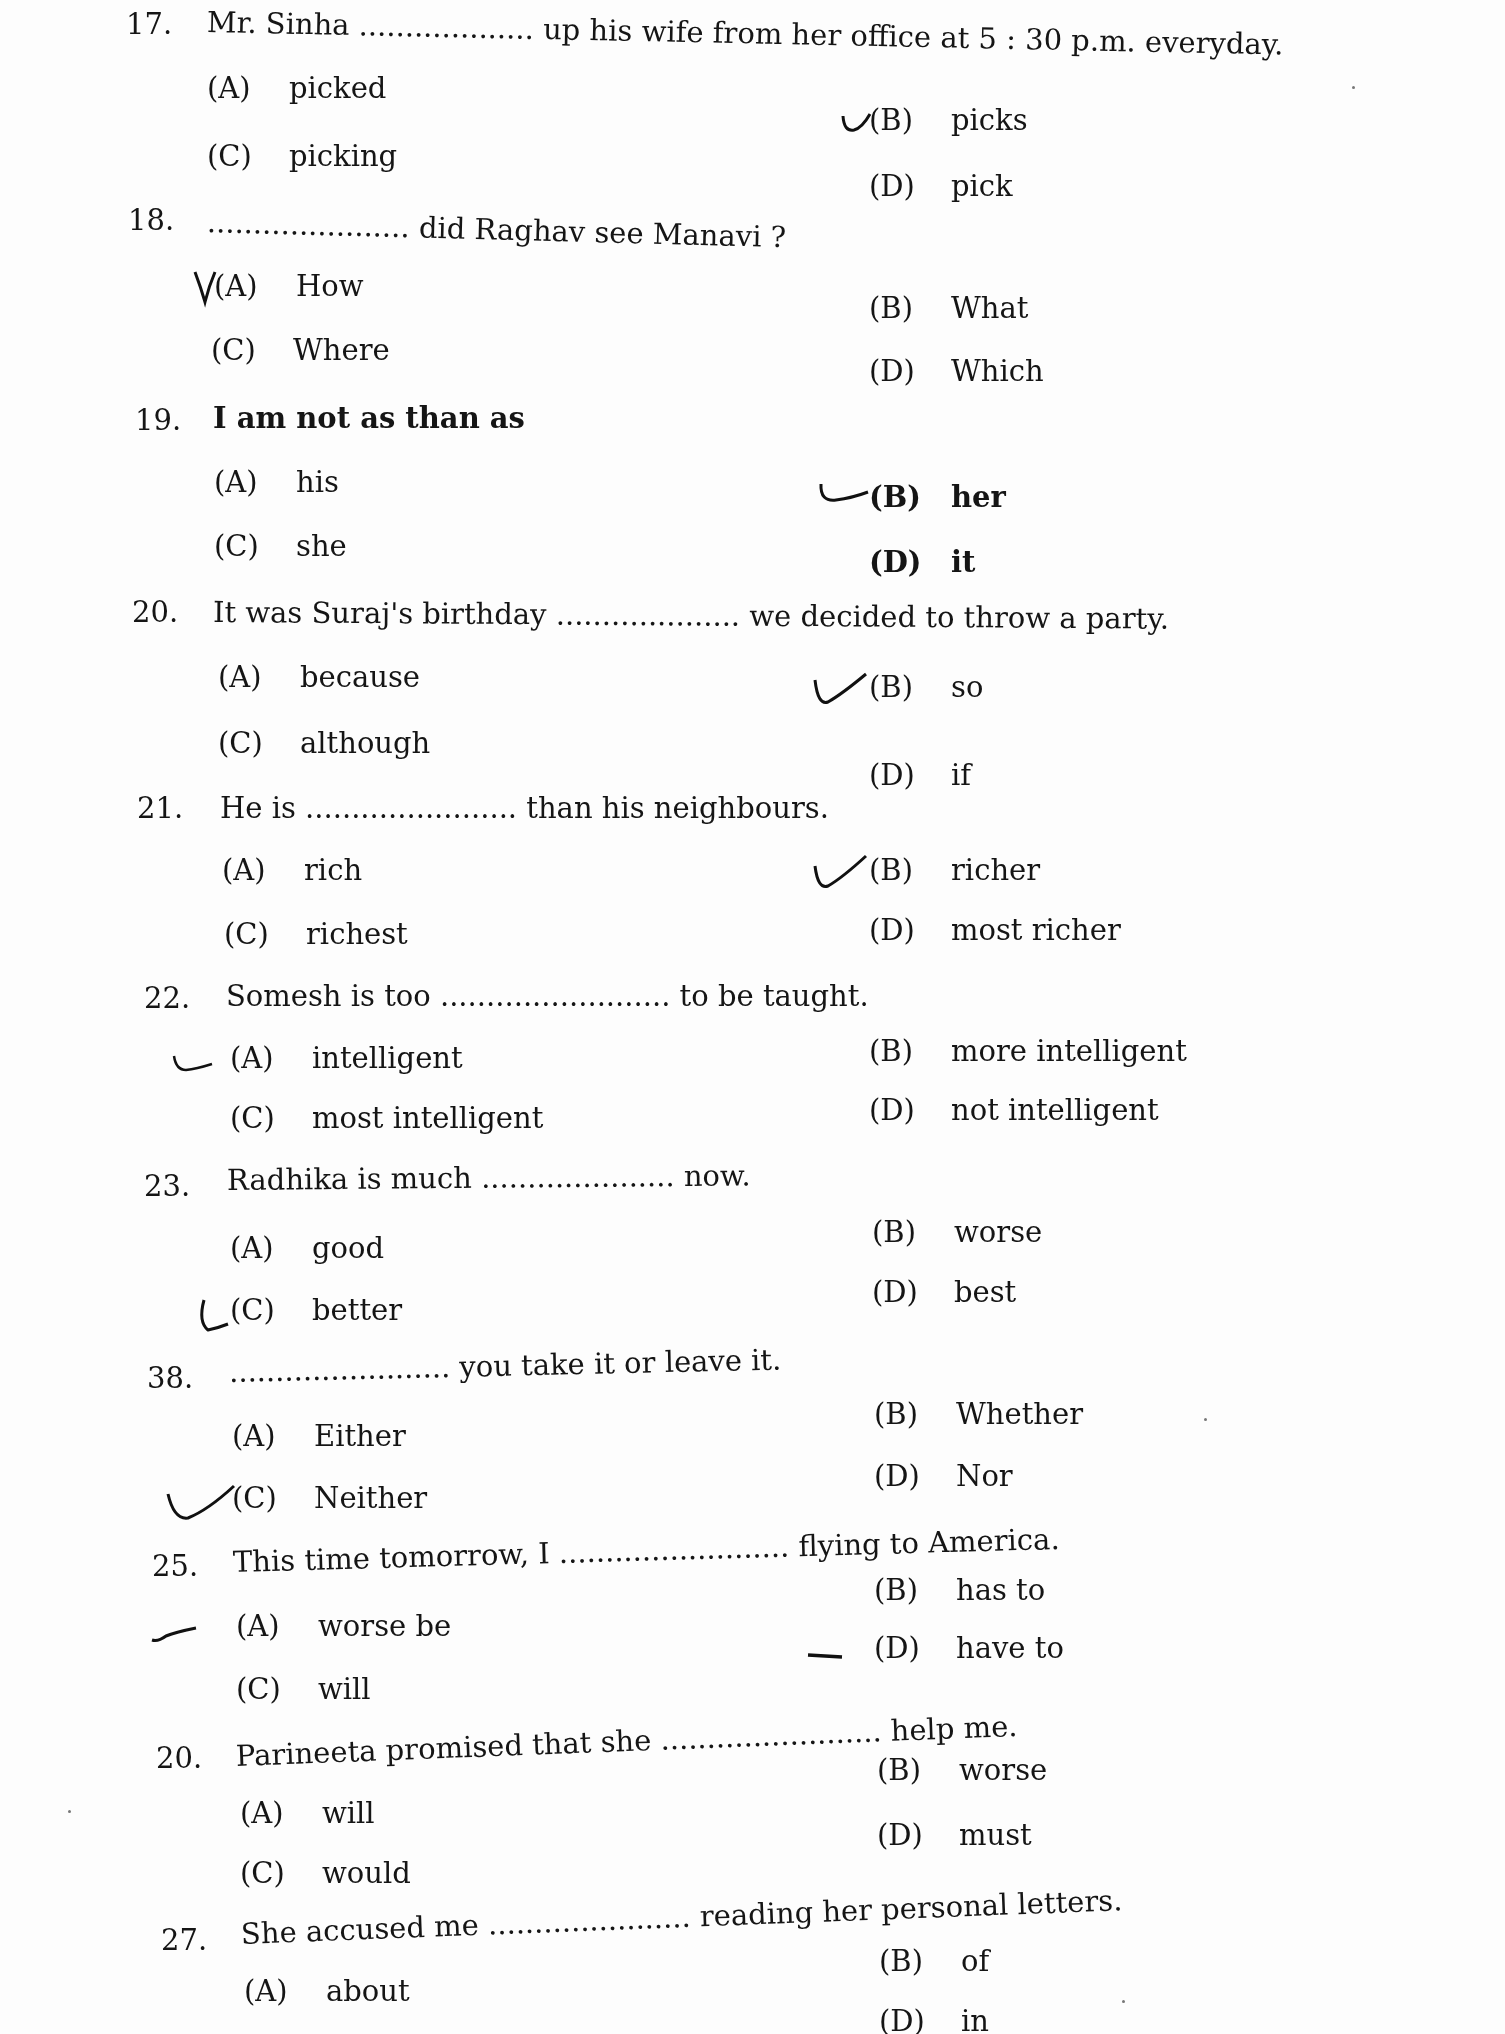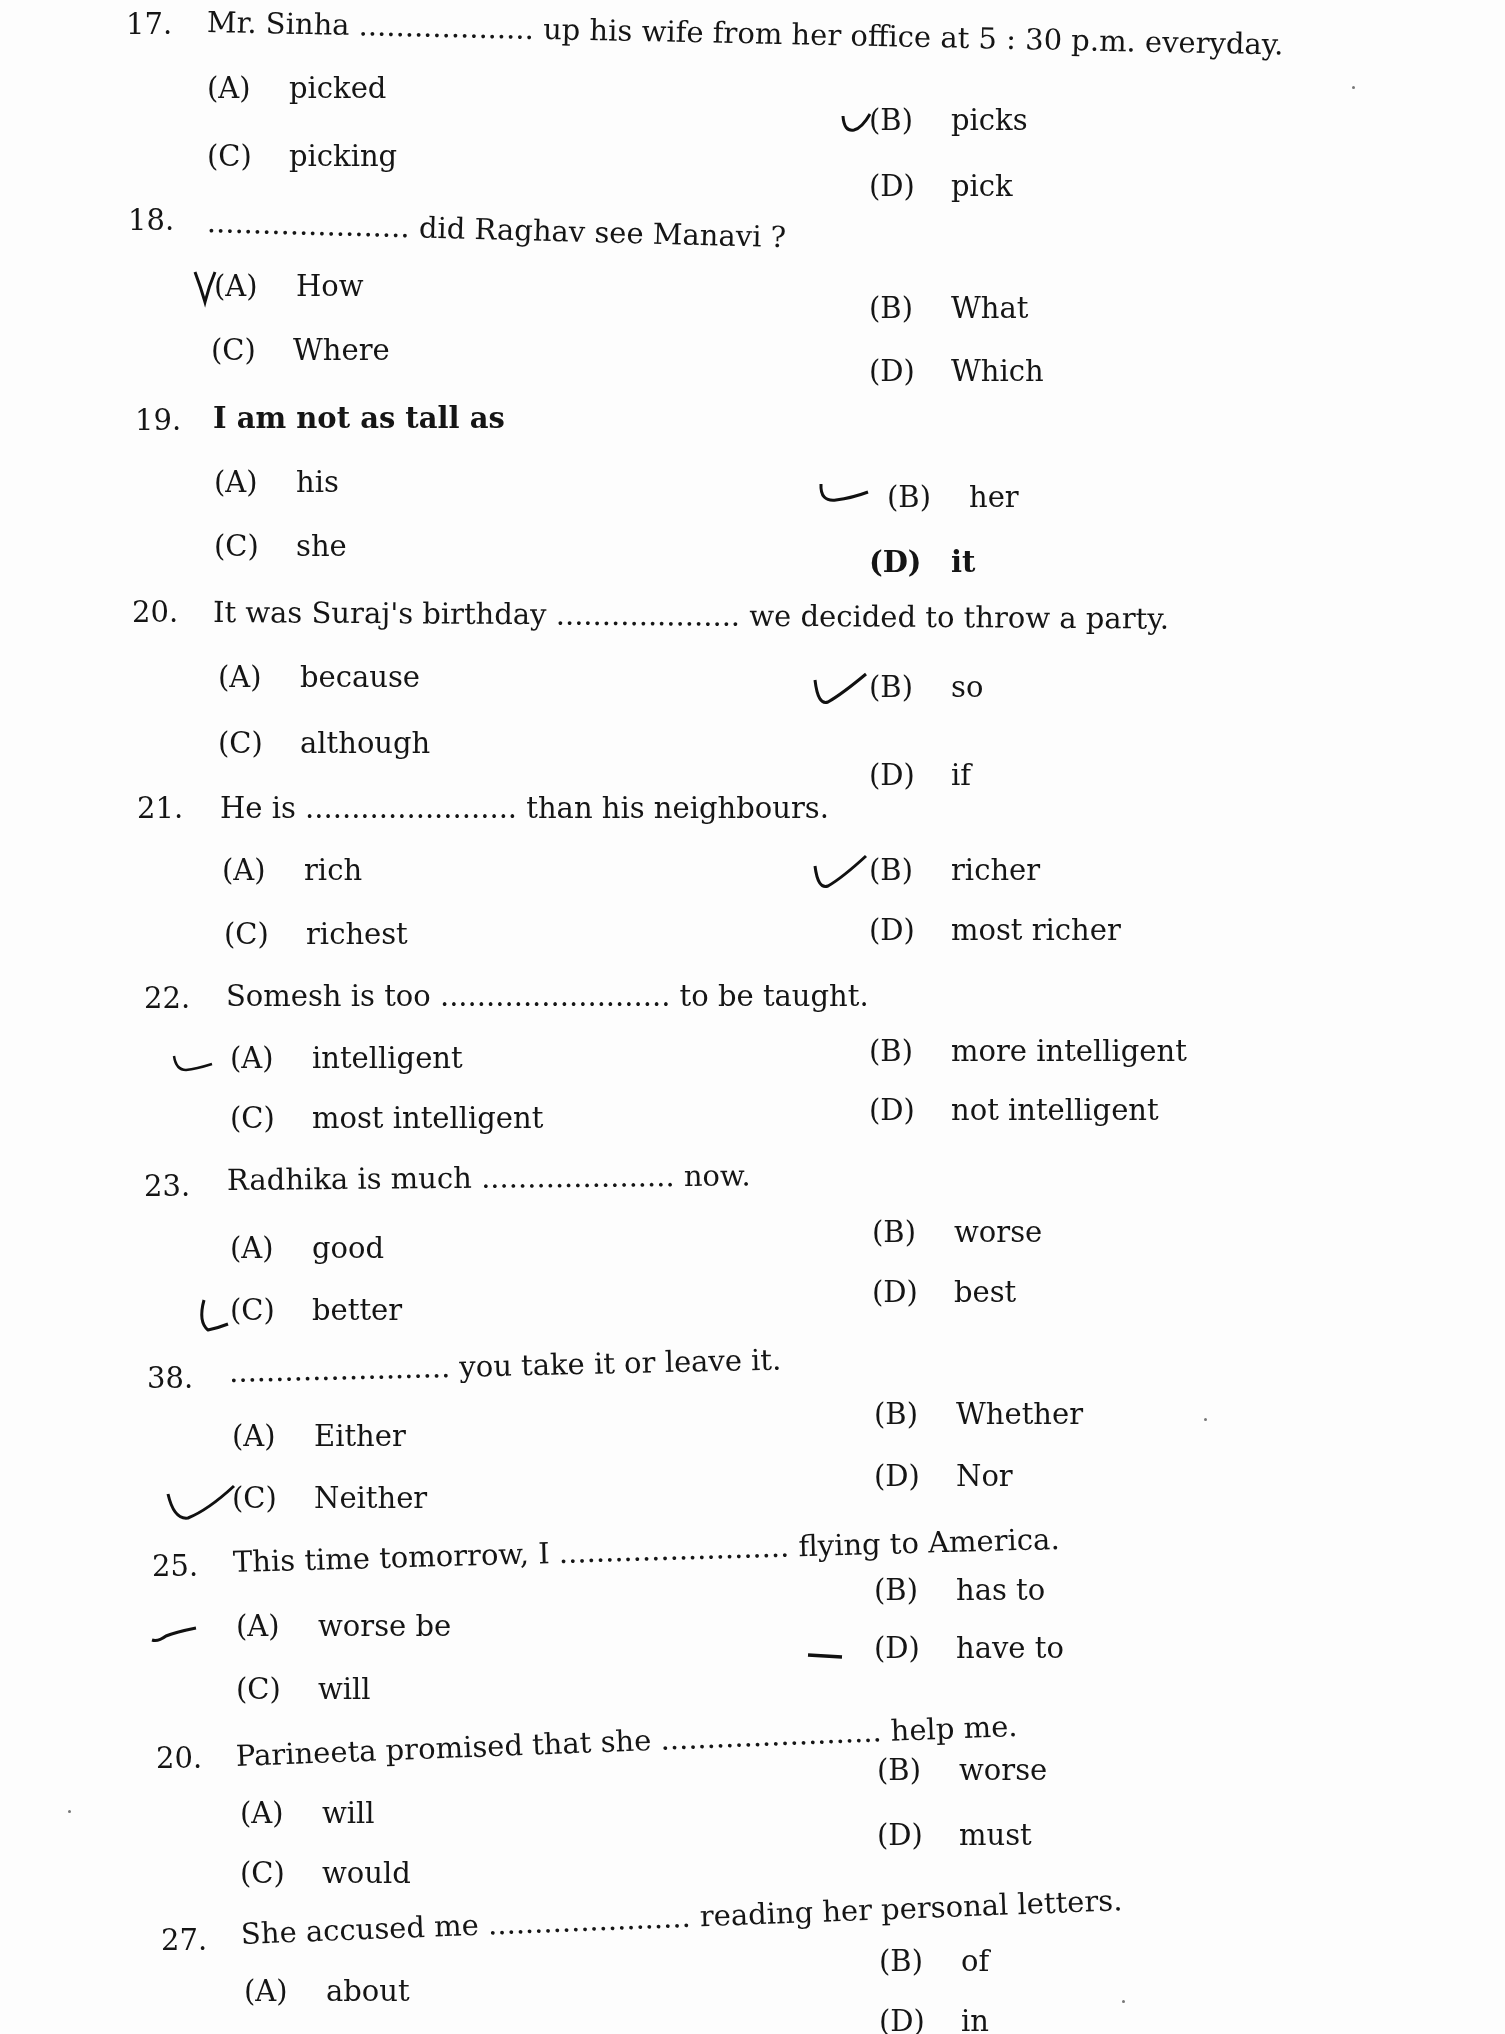--- a/index.html
+++ b/index.html
@@ -39,23 +39,23 @@
     <div class="abs opt" style="left:869px;top:294px"><span class="lbl">(B)</span><span>What</span></div>
     <div class="abs opt" style="left:211px;top:336px"><span class="lbl">(C)</span><span>Where</span></div>
     <div class="abs opt" style="left:869px;top:357px"><span class="lbl">(D)</span><span>Which</span></div>
     <span class="tick" style="left:193px;top:268px"><svg width="30" height="40">
           <path d="M2 4 Q8 20 12 34 Q16 18 22 4" stroke="#111" stroke-width="3" fill="none"></path>
         </svg></span>
   </div>
 
   <div>
     <span class="abs qnum" style="left:135px;top:406px">19.</span>
-    <span class="abs qtext" style="left:213px;top:404px;font-weight:bold">I am not as tall as</span>
+    <span class="abs qtext" style="left:213px;top:404px;font-weight:bold">I am not as than as</span>
     <div class="abs opt" style="left:214px;top:468px"><span class="lbl">(A)</span><span>his</span></div>
-    <div class="abs opt" style="left:887px;top:483px;font-weight:normal"><span class="lbl">(B)</span><span>her</span></div>
+    <div class="abs opt" style="left:869px;top:483px;font-weight:bold"><span class="lbl">(B)</span><span>her</span></div>
     <div class="abs opt" style="left:214px;top:532px"><span class="lbl">(C)</span><span>she</span></div>
     <div class="abs opt" style="left:869px;top:548px;font-weight:bold"><span class="lbl">(D)</span><span>it</span></div>
     <span class="tick" style="left:818px;top:480px"><svg width="55" height="30">
           <path d="M3 4 Q2 22 18 20 Q34 18 50 12" stroke="#111" stroke-width="3" fill="none"></path>
         </svg></span>
   </div>
 
   <div>
     <span class="abs qnum" style="left:132px;top:598px">20.</span>
     <span class="abs qtext" style="left:213px;top:598px;transform:rotate(0.4deg);transform-origin:left center">It was Suraj's birthday .................... we decided to throw a party.</span>

